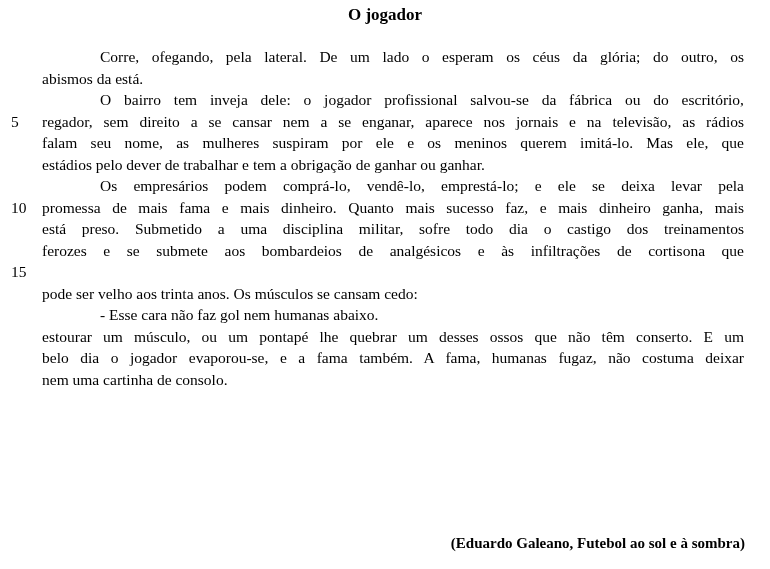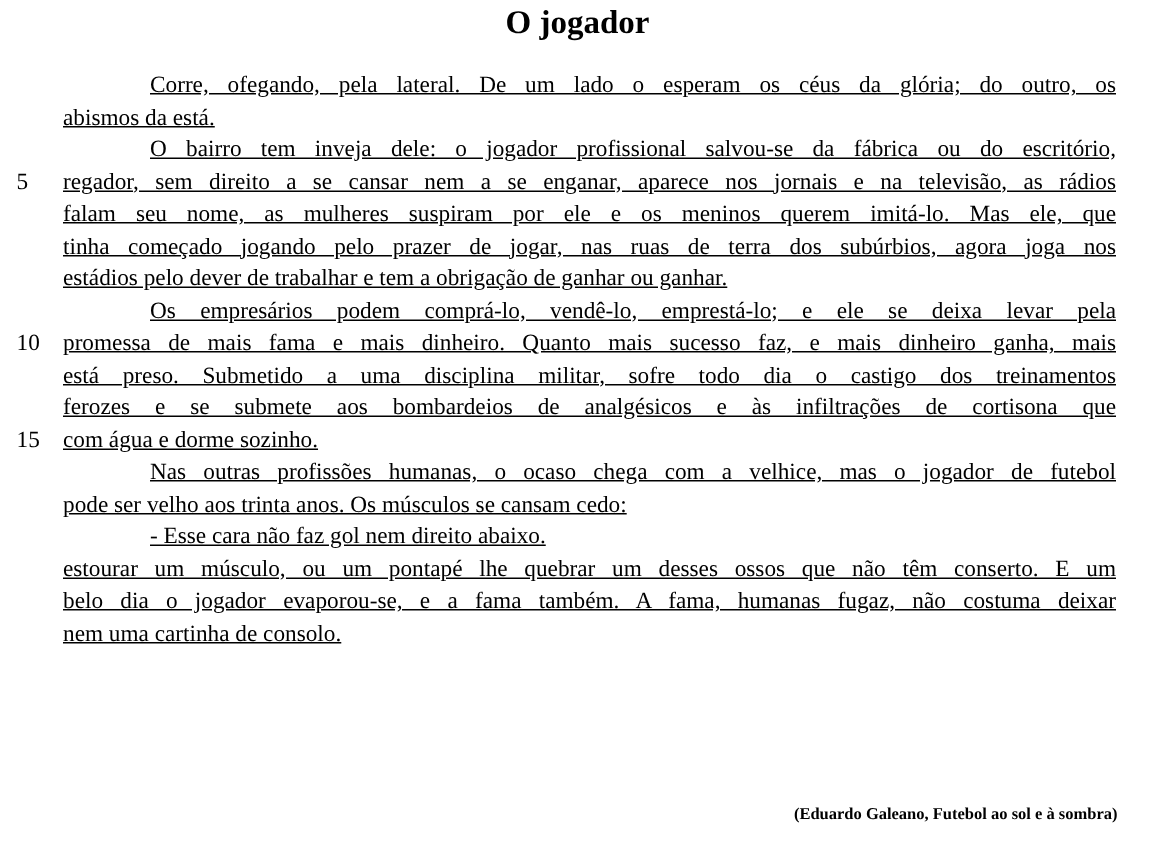--- a/index.html
+++ b/index.html
@@ -16,37 +16,36 @@
     font-family: "Liberation Serif", "DejaVu Serif", serif;
     overflow: hidden;
   }
   .title {
     position: absolute;
     top: 4px;
     left: 0;
     width: 100%;
     margin: 0;
     text-align: center;
-    font-size: 22px;
+    font-size: 17px;
     font-weight: bold;
     line-height: 22px;
   }
   .text-block {
     position: absolute;
     top: 46px;
     left: 42px;
     width: 702px;
   }
   .line {
     position: relative;
     height: 21.5px;
     line-height: 21.5px;
     font-size: 15.5px;
     white-space: normal;
-    text-decoration: underline;
   }
   .line.justify {
     text-align: justify;
     text-align-last: justify;
   }
   .line.indent {
     text-indent: 58px;
   }
   .line-number {
     position: absolute;
@@ -54,44 +53,42 @@
     top: 0;
     width: 28px;
     text-align: left;
     text-indent: 0;
     font-size: 15.5px;
   }
   .attribution {
     position: absolute;
     top: 533px;
     right: 25px;
-    font-size: 11px;
+    font-size: 15px;
     font-weight: bold;
     line-height: 20px;
   }
 </style>
 </head>
 <body>
 
 <div class="page">
   <h1 class="title">O jogador</h1>
   <div class="text-block" id="text-block">
       <div class="line justify indent"><span>Corre, ofegando, pela lateral. De um lado o esperam os céus da glória; do outro, os</span></div>
       <div class="line"><span>abismos da está.</span></div>
       <div class="line justify indent"><span>O bairro tem inveja dele: o jogador profissional salvou-se da fábrica ou do escritório,</span></div>
       <div class="line justify"><span class="line-number">5</span><span>regador, sem direito a se cansar nem a se enganar, aparece nos jornais e na televisão, as rádios</span></div>
       <div class="line justify"><span>falam seu nome, as mulheres suspiram por ele e os meninos querem imitá-lo. Mas ele, que</span></div>
-      <div class="line justify"><span>tinha começado jogando pelo prazer de jogar, nas ruas de terra dos subúrbios, agora joga nos</span></div>
       <div class="line"><span>estádios pelo dever de trabalhar e tem a obrigação de ganhar ou ganhar.</span></div>
       <div class="line justify indent"><span>Os empresários podem comprá-lo, vendê-lo, emprestá-lo; e ele se deixa levar pela</span></div>
       <div class="line justify"><span class="line-number">10</span><span>promessa de mais fama e mais dinheiro. Quanto mais sucesso faz, e mais dinheiro ganha, mais</span></div>
       <div class="line justify"><span>está preso. Submetido a uma disciplina militar, sofre todo dia o castigo dos treinamentos</span></div>
       <div class="line justify"><span>ferozes e se submete aos bombardeios de analgésicos e às infiltrações de cortisona que</span></div>
-      <div class="line"><span class="line-number">15</span><span>com água e dorme sozinho.</span></div>
-      <div class="line justify indent"><span>Nas outras profissões humanas, o ocaso chega com a velhice, mas o jogador de futebol</span></div>
+      <div class="line"><span class="line-number">15</span></div>
       <div class="line"><span>pode ser velho aos trinta anos. Os músculos se cansam cedo:</span></div>
-      <div class="line indent"><span>- Esse cara não faz gol nem direito abaixo.</span></div>
+      <div class="line indent"><span>- Esse cara não faz gol nem humanas abaixo.</span></div>
       <div class="line justify"><span>estourar um músculo, ou um pontapé lhe quebrar um desses ossos que não têm conserto. E um</span></div>
       <div class="line justify"><span>belo dia o jogador evaporou-se, e a fama também. A fama, humanas fugaz, não costuma deixar</span></div>
       <div class="line"><span>nem uma cartinha de consolo.</span></div>
     </div>
   <div class="attribution">(Eduardo Galeano, Futebol ao sol e à sombra)</div>
 </div>
 
 </body></html>

